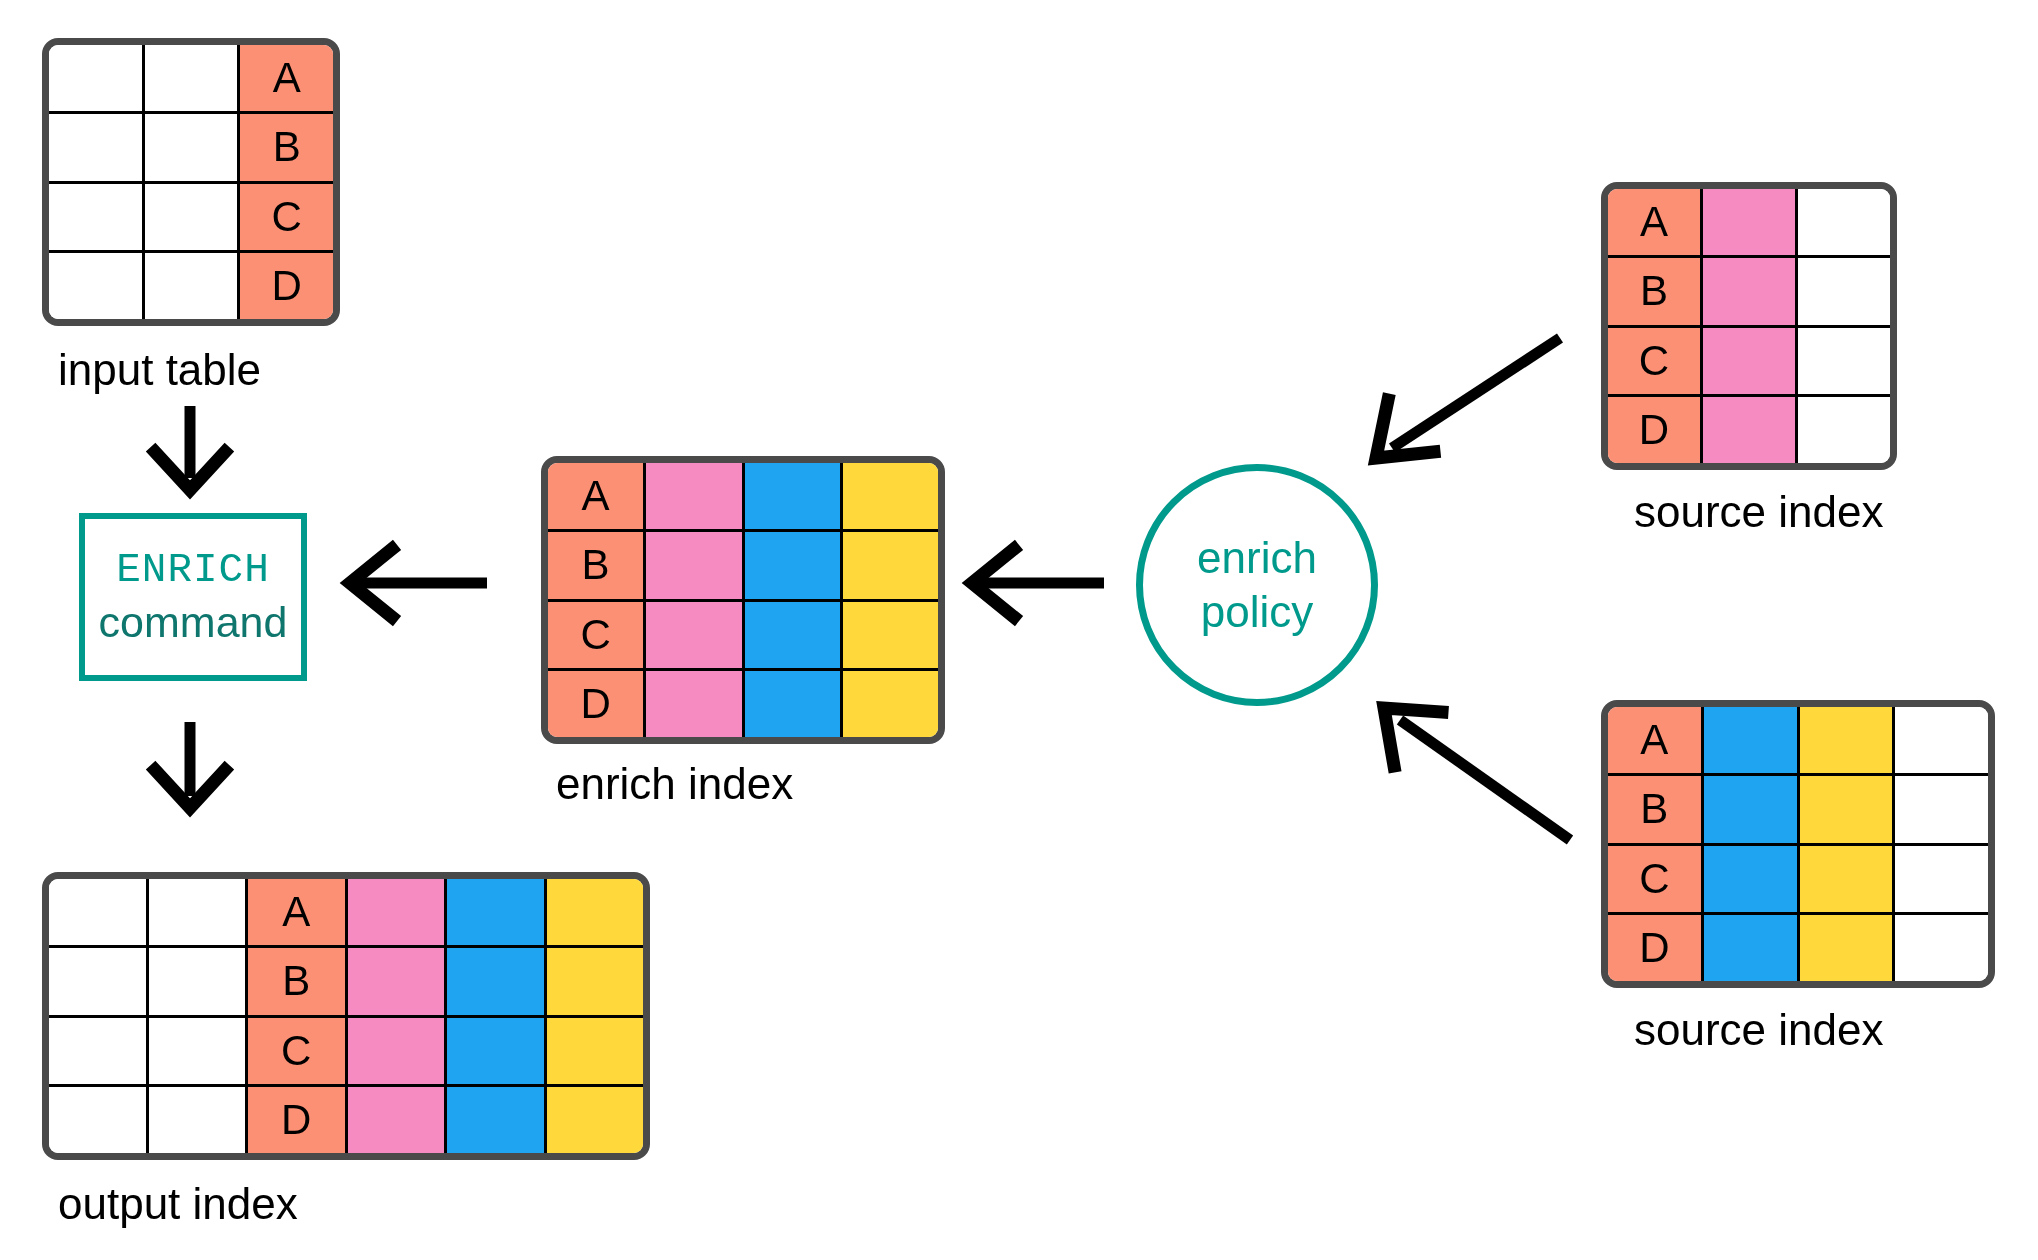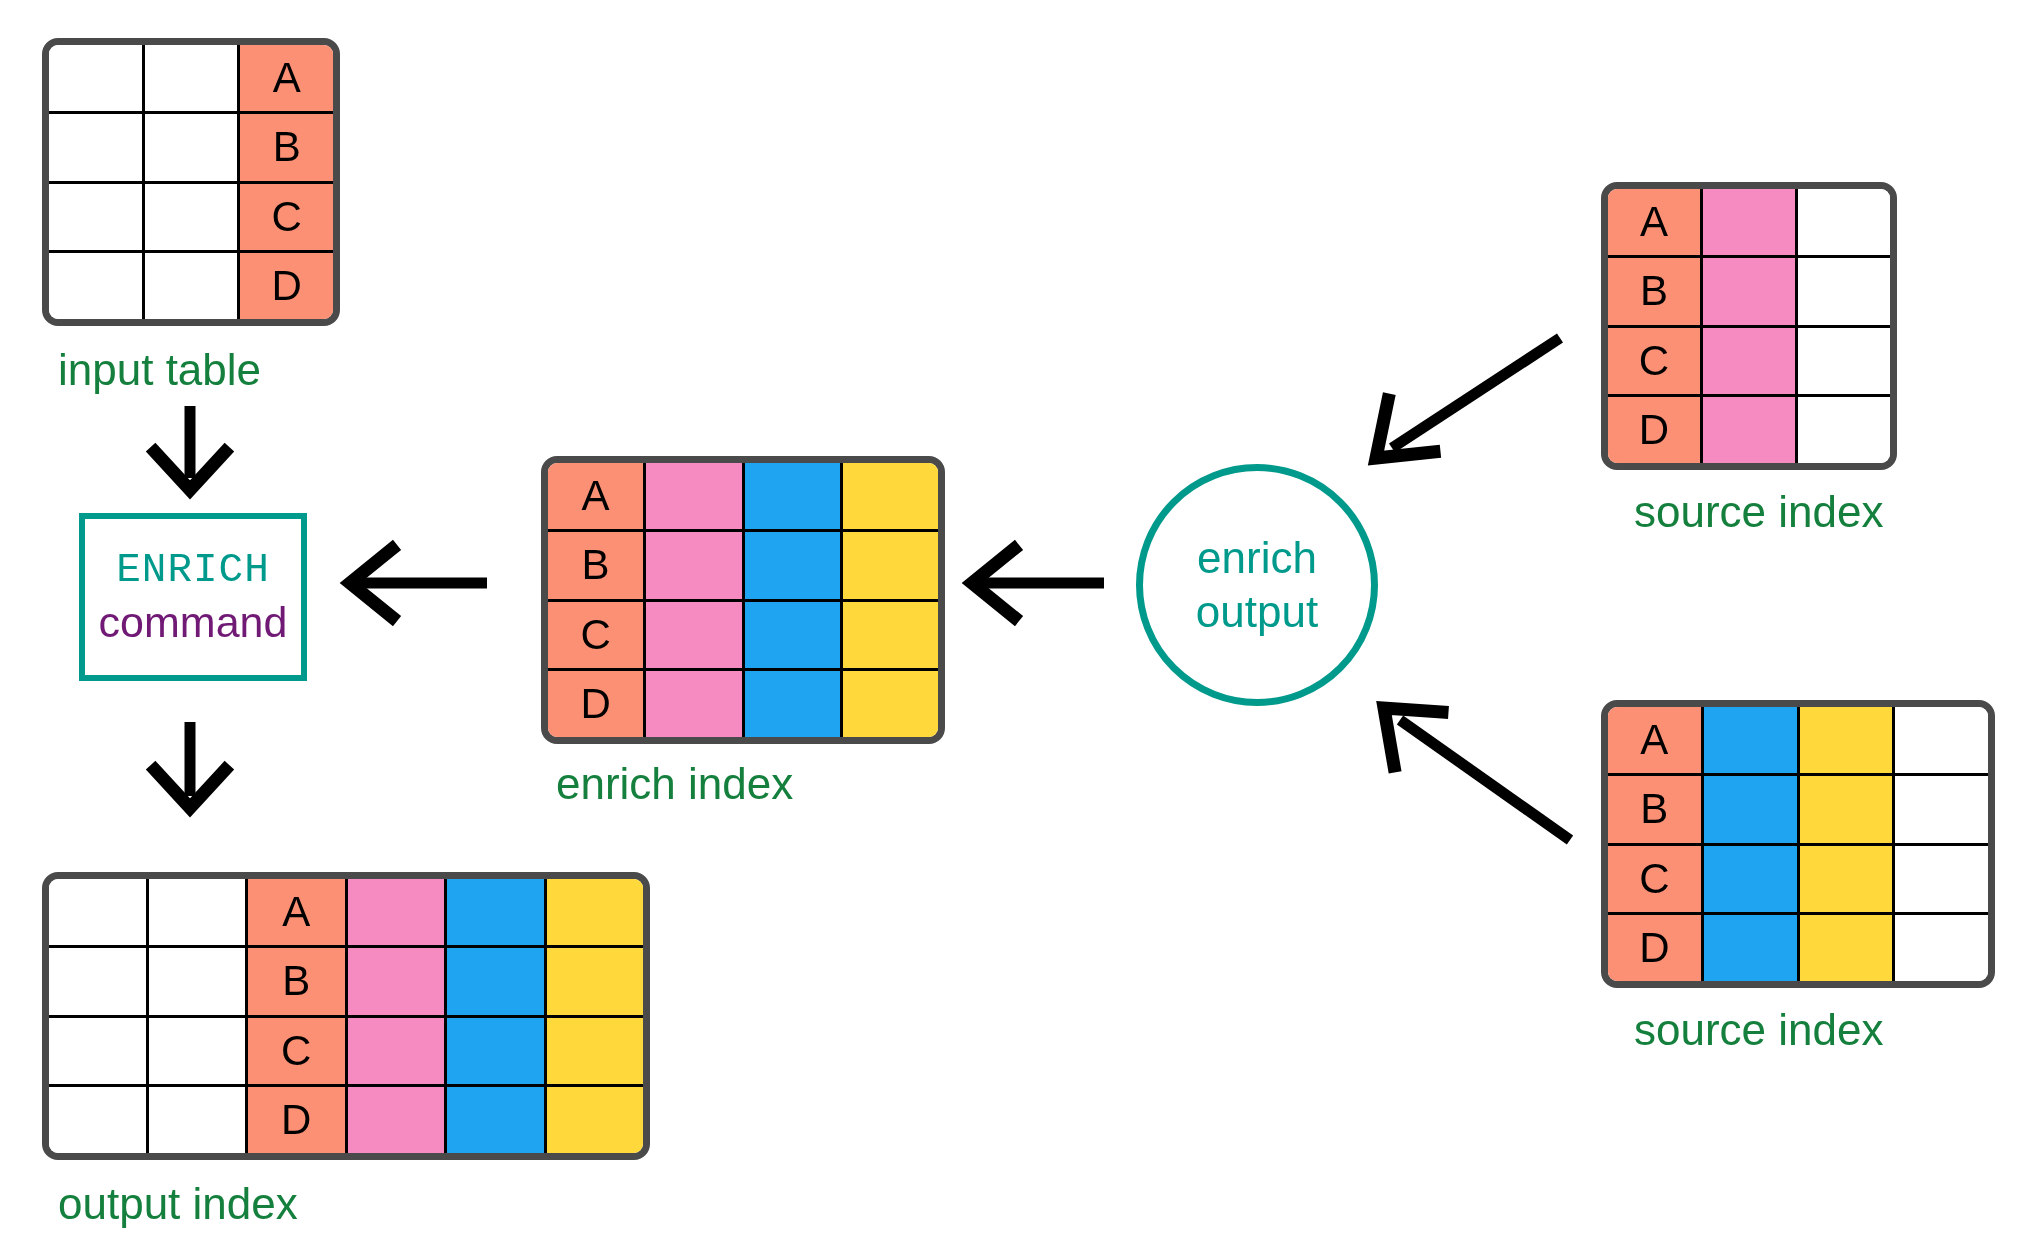--- a/index.html
+++ b/index.html
@@ -61,21 +61,21 @@
   .c-white  { background: #ffffff; }
   .c-salmon { background: #fb9075; }
   .c-pink   { background: #f68bc2; }
   .c-blue   { background: #1ea4f0; }
   .c-yellow { background: #ffd93b; }
 
   
   .caption {
     position: absolute;
     font-size: 44px;
-    color: #15803d;
+    color: #000000;
     line-height: 1;
     white-space: nowrap;
   }
 
   
   .cmd-box {
     position: absolute;
     box-sizing: border-box;
     border: 6px solid #009a8c;
     background: #ffffff;
@@ -88,21 +88,21 @@
   .cmd-box .mono {
     font-family: "Liberation Mono", "DejaVu Sans Mono", monospace;
     font-size: 41px;
     color: #009a8c;
     line-height: 1.15;
     letter-spacing: 1px;
   }
   .cmd-box .sans {
     font-family: "Liberation Sans", sans-serif;
     font-size: 43px;
-    color: #701a75;
+    color: #0f766e;
     line-height: 1.15;
   }
 
   
   .policy-circle {
     position: absolute;
     box-sizing: border-box;
     border: 7px solid #009a8c;
     border-radius: 50%;
     background: #ffffff;
@@ -220,21 +220,21 @@
         <div class="cell c-salmon">D</div>
         <div class="cell c-pink"></div>
         <div class="cell c-blue"></div>
         <div class="cell c-yellow"></div>
       </div>
     </div>
   <div class="caption" style="left:556px; top:762px;">enrich index</div>
 
   <div class="policy-circle" style="left:1136px; top:464px; width:242px; height:242px;">
     <span>enrich</span>
-    <span>output</span>
+    <span>policy</span>
   </div>
 
   <div class="tbl" id="source-index-top" style="left:1601px; top:182px; width:296px; height:288px;">
       <div class="row">
         <div class="cell c-salmon">A</div>
         <div class="cell c-pink"></div>
         <div class="cell c-white"></div>
       </div>
       <div class="row">
         <div class="cell c-salmon">B</div>

